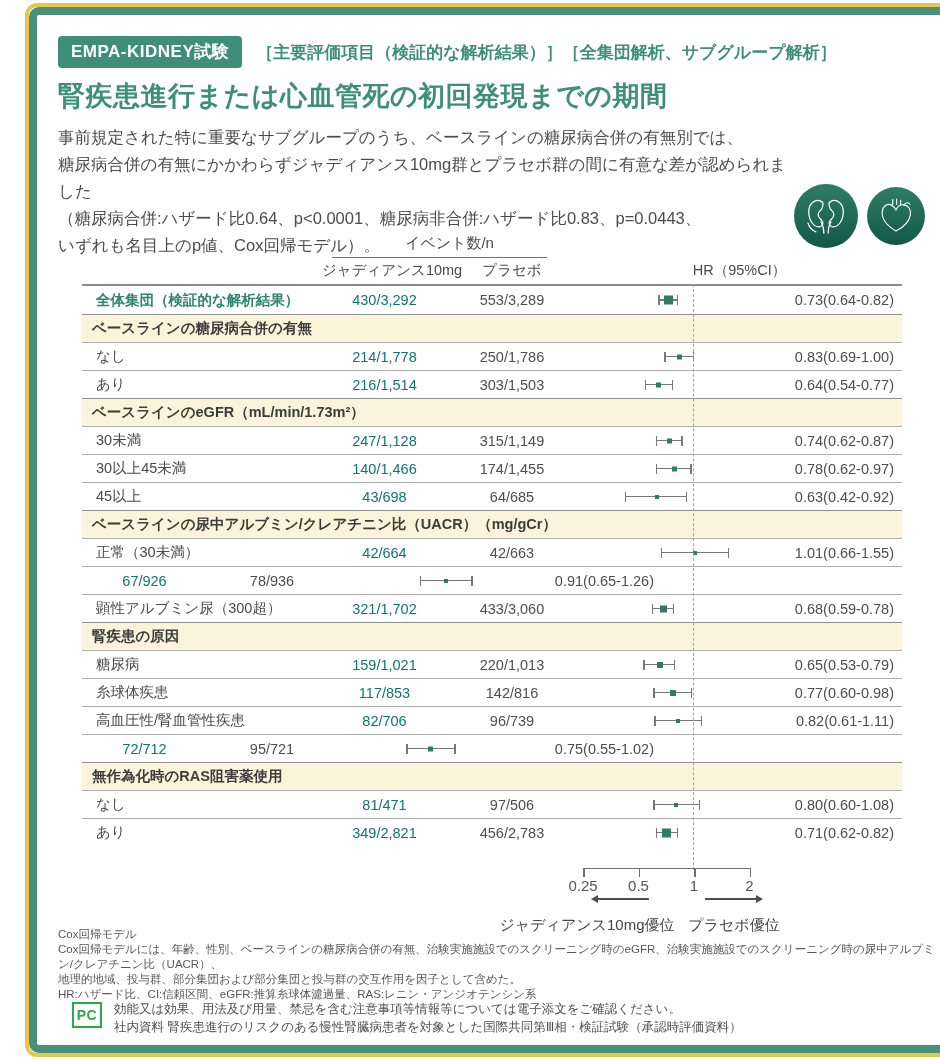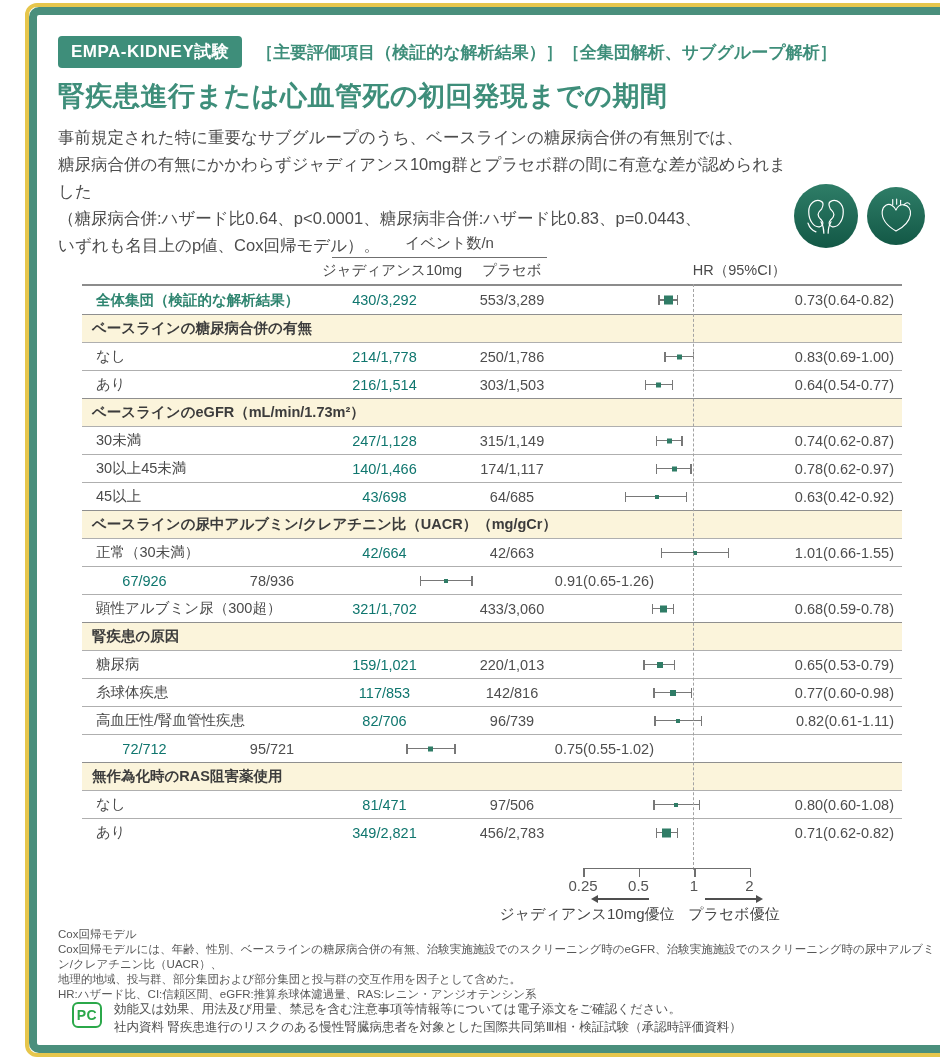--- a/index.html
+++ b/index.html
@@ -46,27 +46,27 @@
 
   .ref-line{position:absolute;left:611px;top:52px;height:586px;border-left:1.5px dashed #A3A3A3;}
 
   .axis{position:absolute;left:0;top:632px;width:820px;height:64px;}
   .axis-line{position:absolute;left:501px;top:4px;width:167px;border-top:1.5px solid #6f6f6f;}
   .tick{position:absolute;top:4px;width:1.5px;height:9px;background:#6f6f6f;}
   .tick-label{position:absolute;top:13px;width:44px;text-align:center;font-size:15px;color:#555;}
   .arr{position:absolute;top:34px;height:1.5px;background:#4f4f4f;}
   .arr.left::before{content:"";position:absolute;left:-6px;top:-3.5px;border-top:4px solid transparent;border-bottom:4px solid transparent;border-right:7px solid #4f4f4f;}
   .arr.right::after{content:"";position:absolute;right:-6px;top:-3.5px;border-top:4px solid transparent;border-bottom:4px solid transparent;border-left:7px solid #4f4f4f;}
-  .favor{position:absolute;top:41px;font-size:15px;color:#454545;text-align:center;white-space:nowrap;}
+  .favor{position:absolute;top:52px;font-size:15px;color:#454545;text-align:center;white-space:nowrap;}
   .favor.l{left:395px;width:220px;}
   .favor.r{left:592px;width:120px;}
 
   .footnotes{position:absolute;left:36px;top:927px;width:880px;font-size:11.5px;line-height:15px;color:#575757;white-space:pre-line;}
   .bottom{position:absolute;left:50px;top:1000px;display:flex;gap:12px;align-items:flex-start;}
-  .pc-icon{width:30px;height:26px;border:2.5px solid #2BA84A;border-radius:6px;color:#2BA84A;font-weight:bold;font-size:14px;
+  .pc-icon{width:30px;height:26px;border:2.5px solid #2BA84A;border-radius:0;color:#2BA84A;font-weight:bold;font-size:14px;
            display:flex;align-items:center;justify-content:center;letter-spacing:0.5px;margin-top:2px;box-sizing:border-box;}
   .bottom-text{font-size:12.5px;line-height:18px;color:#4f4f4f;white-space:pre-line;}
 </style>
 </head>
 <body>
 
 <div class="page">
   <div class="frame-yellow"></div>
   <div class="frame-teal"></div>
 
@@ -161,21 +161,21 @@
             <div class="ci" style="left: 78.7239px; width: 27.1255px;"></div>
             <div class="cap" style="left: 78.7239px;"></div>
             <div class="cap" style="left: 104.349px;"></div>
             <div class="mk" style="left: 90.3906px; width: 5px; height: 5px;"></div>
           </div>
           <div class="cell c-hr">0.74(0.62-0.87)</div>
         </div>
         <div class="row data">
           <div class="cell c-label">30以上45未満</div>
           <div class="cell c-j">140/1,466</div>
-          <div class="cell c-p">174/1,117</div>
+          <div class="cell c-p">174/1,455</div>
           <div class="cell c-forest">
             <div class="ci" style="left: 78.7239px; width: 35.8373px;"></div>
             <div class="cap" style="left: 78.7239px;"></div>
             <div class="cap" style="left: 113.061px;"></div>
             <div class="mk" style="left: 94.6058px; width: 5px; height: 5px;"></div>
           </div>
           <div class="cell c-hr">0.78(0.62-0.97)</div>
         </div>
         <div class="row data">
           <div class="cell c-label">45以上</div>

